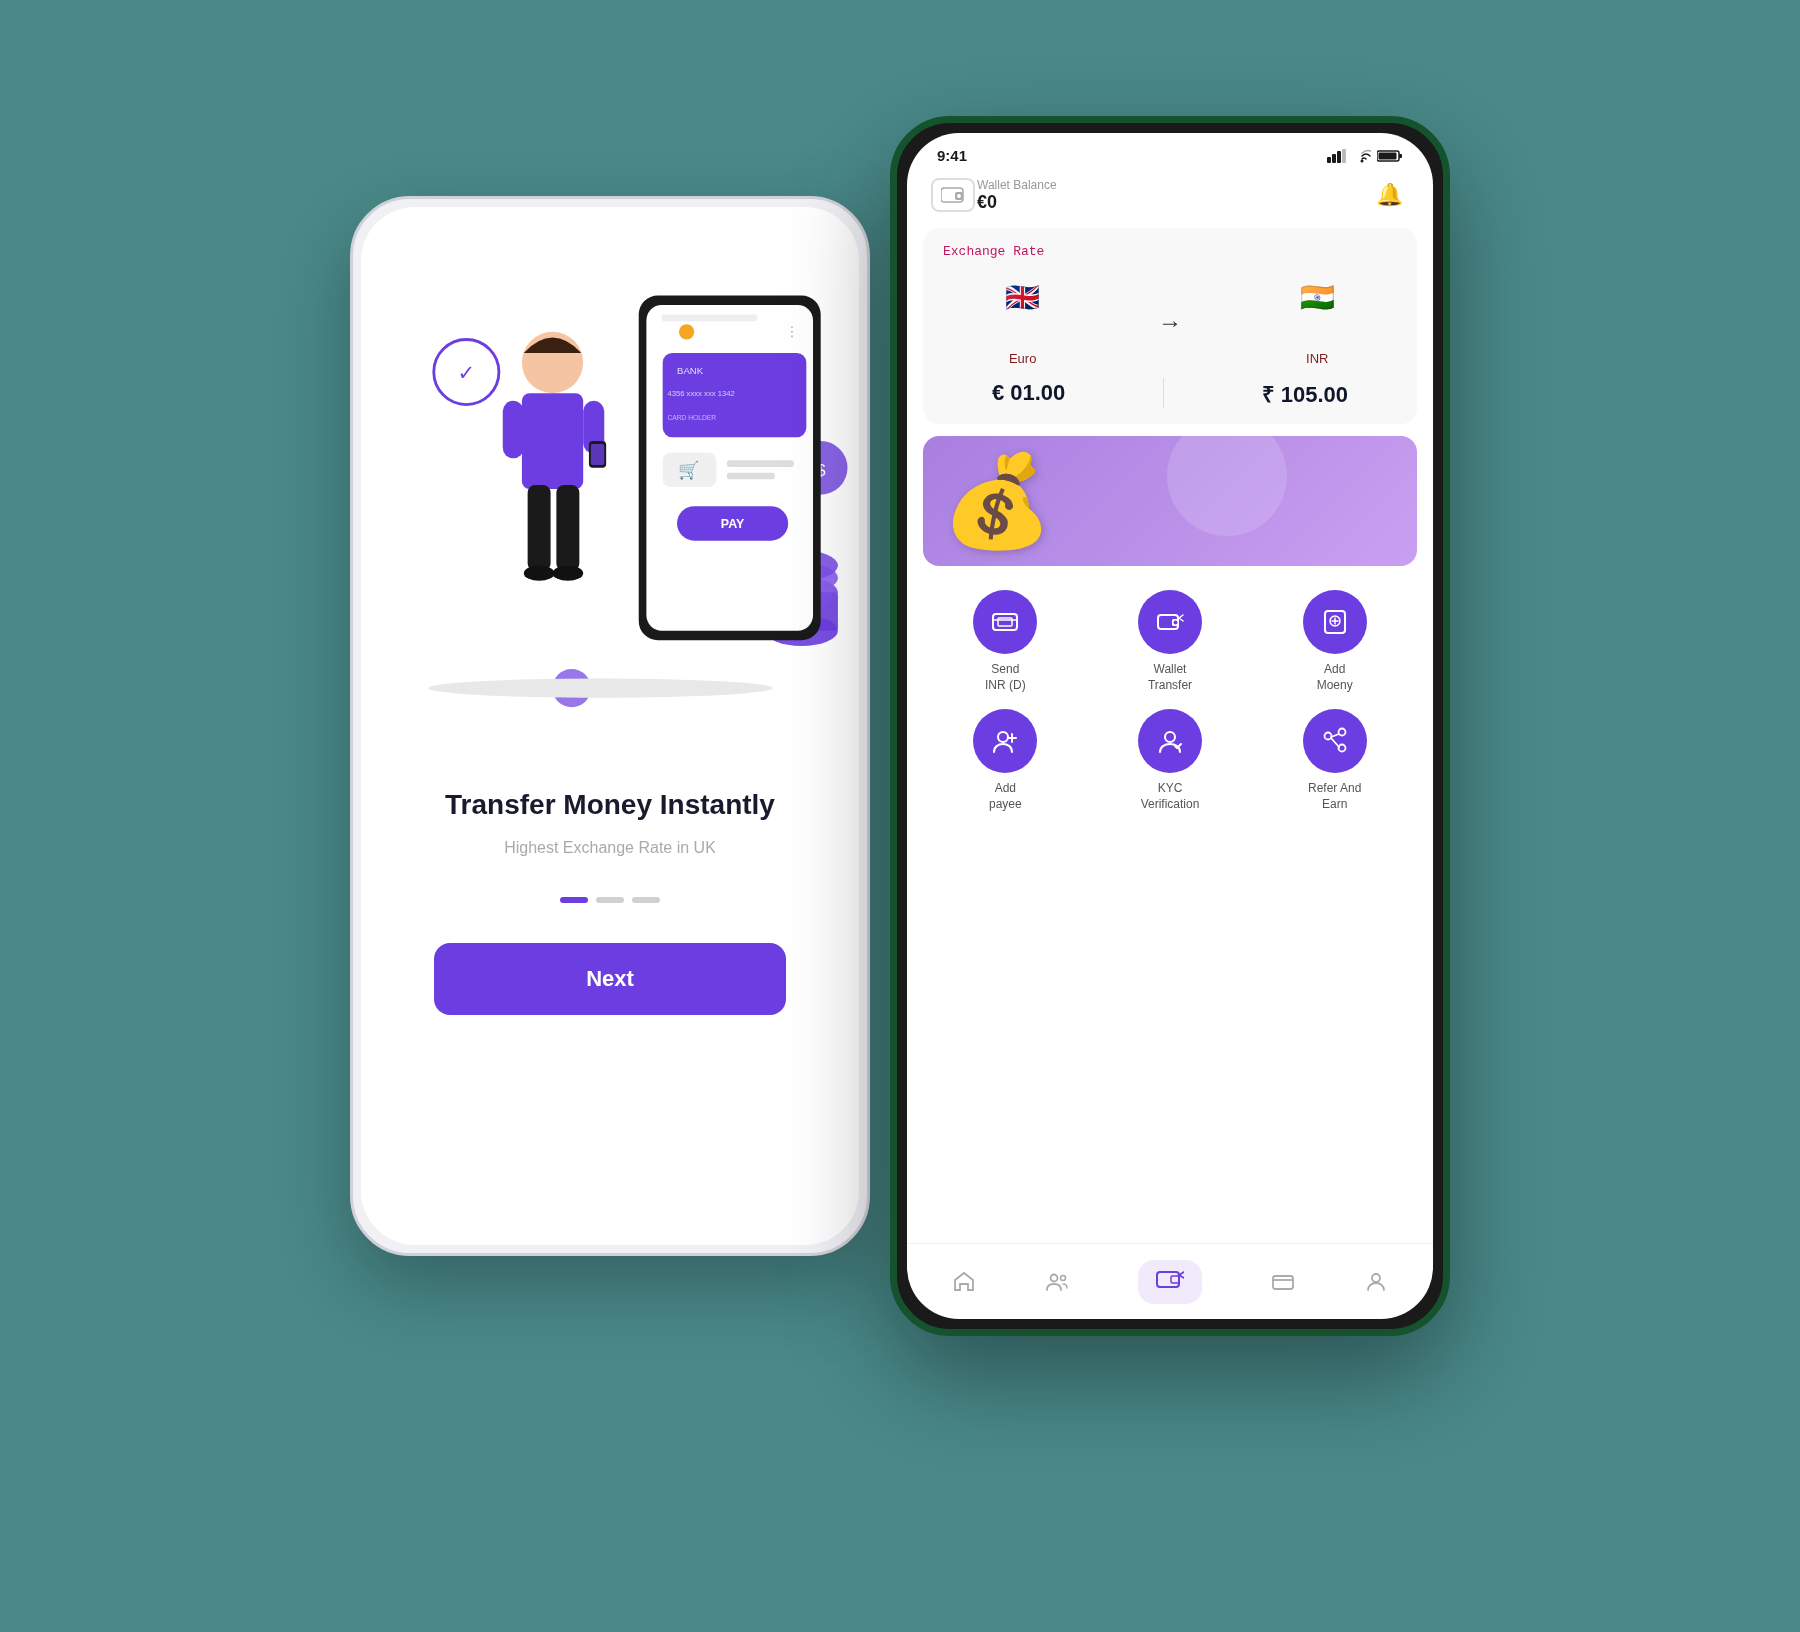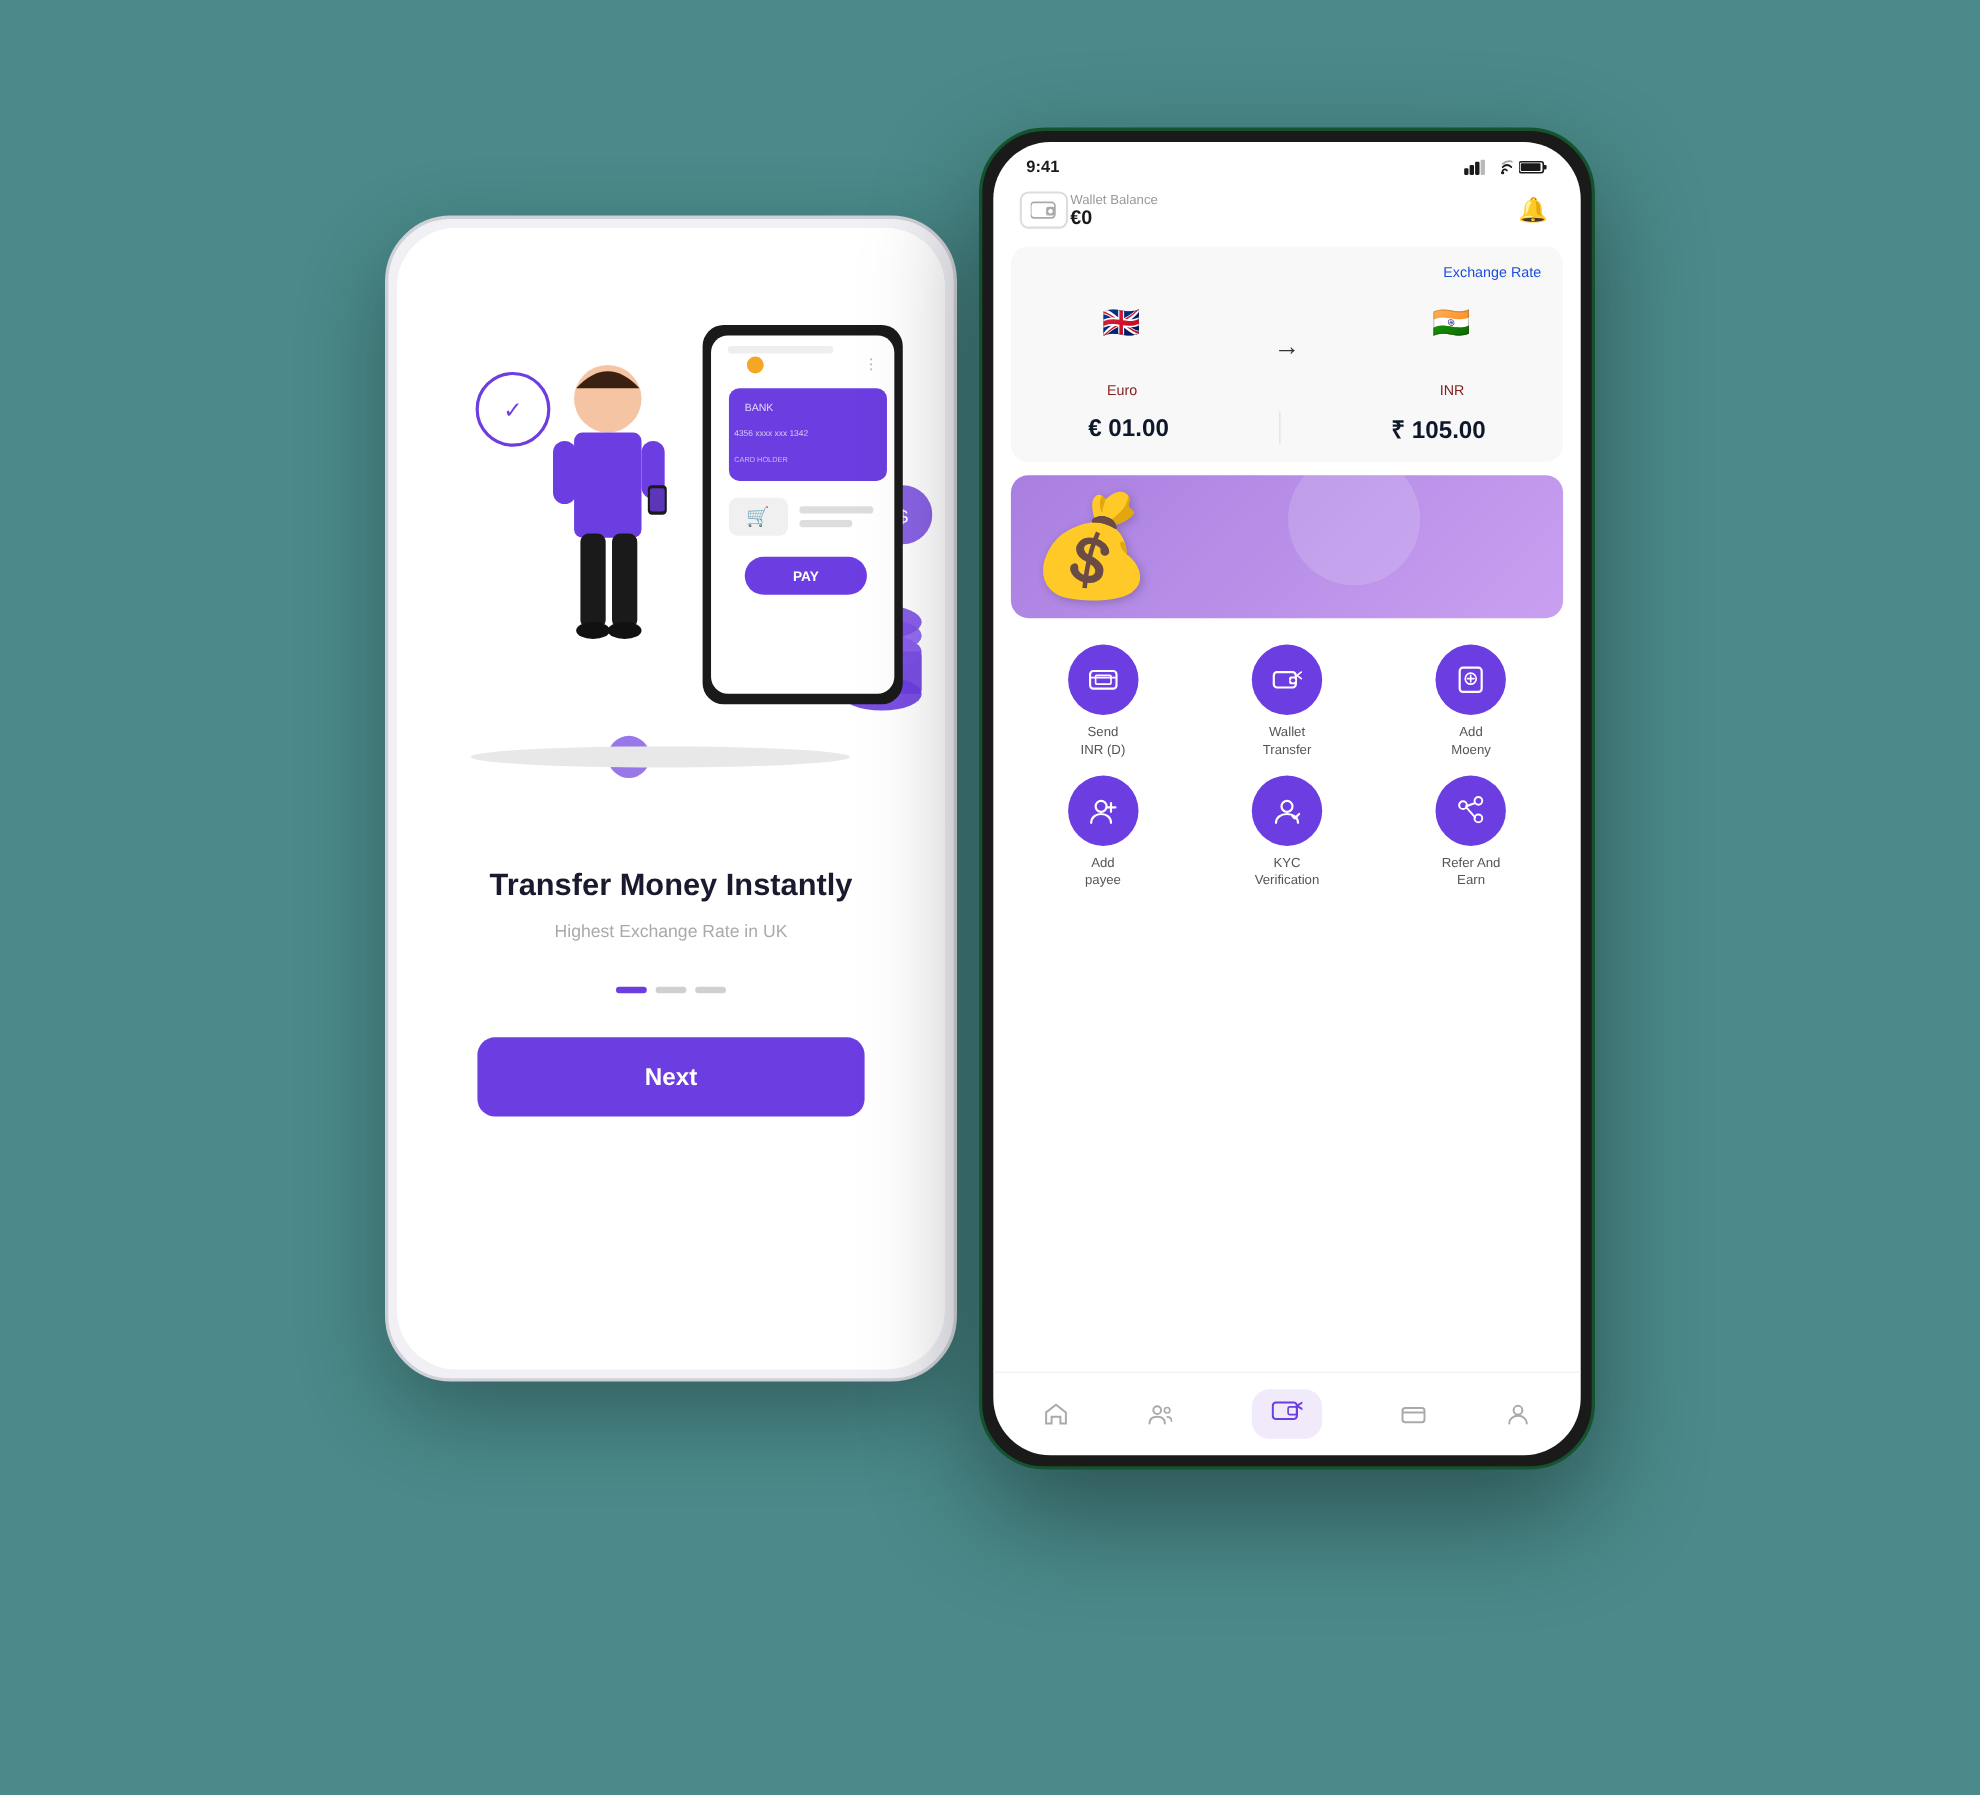--- a/index.html
+++ b/index.html
@@ -123,21 +123,21 @@
     .phone-front {
       position: absolute;
       right: 0;
       top: 0;
       width: 560px;
       height: 1220px;
       background: #1a1a1a;
       border-radius: 60px;
       box-shadow: 0 40px 100px rgba(0,0,0,0.4);
       z-index: 2;
-      border: 3px solid #14532d;
+      border: 7px solid #14532d;
     }
 
     .phone-front-inner {
       position: absolute;
       top: 10px; left: 10px; right: 10px; bottom: 10px;
       background: white;
       border-radius: 52px;
       overflow: hidden;
       display: flex;
       flex-direction: column;
@@ -213,24 +213,25 @@
 
     
     .exchange-card {
       margin: 0 16px 12px;
       background: #f8f8f8;
       border-radius: 16px;
       padding: 16px 20px;
     }
 
     .exchange-title {
-      text-align: right;
+      text-align: left;
       font-size: 13px;
-      color: #1d4ed8;
+      color: #be185d;
       margin-bottom: 14px;
+      font-family: Liberation Mono, monospace;
     }
 
     .exchange-row {
       display: flex;
       align-items: center;
       justify-content: space-around;
       margin-bottom: 12px;
     }
 
     .currency-item {

